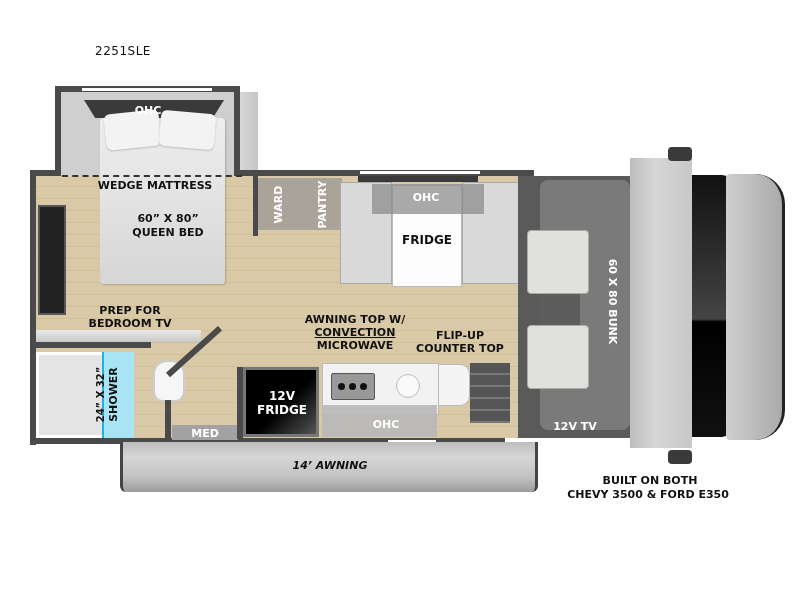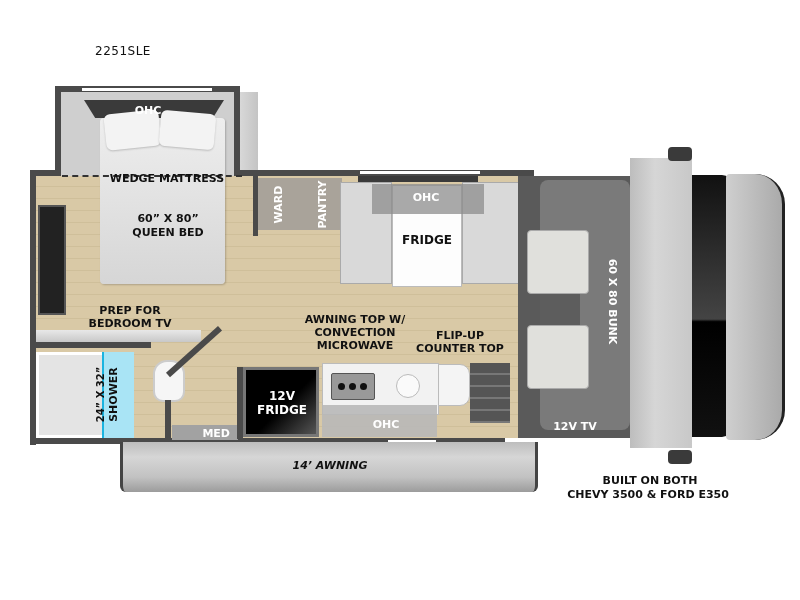--- a/index.html
+++ b/index.html
@@ -144,48 +144,48 @@
 
   <div class="cab"></div>
   <div class="mirror" style="left:668px;top:147px;"></div>
   <div class="mirror" style="left:668px;top:450px;"></div>
   <div class="windshield"></div>
   <div class="hood"></div>
 
   <div class="awning"></div>
 
   <div class="lbl w" style="left:130px;top:104px;width:36px;">OHC</div>
-  <div class="lbl" style="left:90px;top:172px;width:130px;margin-left:12px;">WEDGE MATTRESS</div>
+  <div class="lbl" style="left:90px;top:179px;width:130px;">WEDGE MATTRESS</div>
   <div class="lbl" style="left:118px;top:212px;width:100px;">60” X 80”</div>
   <div class="lbl" style="left:118px;top:226px;width:100px;">QUEEN BED</div>
 
   <div class="lbl w" style="left:253px;top:198px;width:50px;transform:rotate(-90deg);">WARD</div>
   <div class="lbl w" style="left:292px;top:198px;width:60px;transform:rotate(-90deg);">PANTRY</div>
   <div class="lbl w" style="left:406px;top:191px;width:40px;">OHC</div>
   <div class="lbl" style="left:396px;top:234px;width:62px;font-size:12px;">FRIDGE</div>
 
   <div class="lbl w" style="left:562px;top:295px;width:100px;transform:rotate(90deg);">60 X 80 BUNK</div>
 
   <div class="lbl" style="left:85px;top:304px;width:90px;">PREP FOR</div>
   <div class="lbl" style="left:85px;top:317px;width:90px;">BEDROOM TV</div>
 
   <div class="lbl" style="left:300px;top:313px;width:110px;">AWNING TOP W/</div>
-  <div class="lbl" style="left:300px;top:326px;width:110px;">CONVECTION</div>
+  <div class="lbl" style="left:300px;top:326px;width:110px;text-decoration:underline;">CONVECTION</div>
   <div class="lbl" style="left:300px;top:339px;width:110px;">MICROWAVE</div>
 
   <div class="lbl" style="left:410px;top:329px;width:100px;">FLIP-UP</div>
   <div class="lbl" style="left:405px;top:342px;width:110px;">COUNTER TOP</div>
 
   <div class="lbl" style="left:60px;top:388px;width:80px;font-size:10px;transform:rotate(-90deg);">24” X 32”</div>
   <div class="lbl" style="left:73px;top:388px;width:80px;transform:rotate(-90deg);">SHOWER</div>
 
   <div class="lbl w" style="left:252px;top:390px;width:60px;font-size:12px;">12V</div>
   <div class="lbl w" style="left:252px;top:404px;width:60px;font-size:12px;">FRIDGE</div>
 
-  <div class="lbl w" style="left:180px;top:427px;width:50px;text-align:right;">MED</div>
+  <div class="lbl w" style="left:180px;top:427px;width:50px;">MED</div>
   <div class="lbl w" style="left:366px;top:418px;width:40px;">OHC</div>
   <div class="lbl w" style="left:545px;top:420px;width:60px;">12V TV</div>
 
   <div class="lbl" style="left:270px;top:459px;width:120px;font-style:italic;">14’ AWNING</div>
 
   <div class="lbl" style="left:580px;top:474px;width:140px;">BUILT ON BOTH</div>
   <div class="lbl" style="left:553px;top:488px;width:190px;">CHEVY 3500 &amp; FORD E350</div>
 </div>
 
 </body></html>

